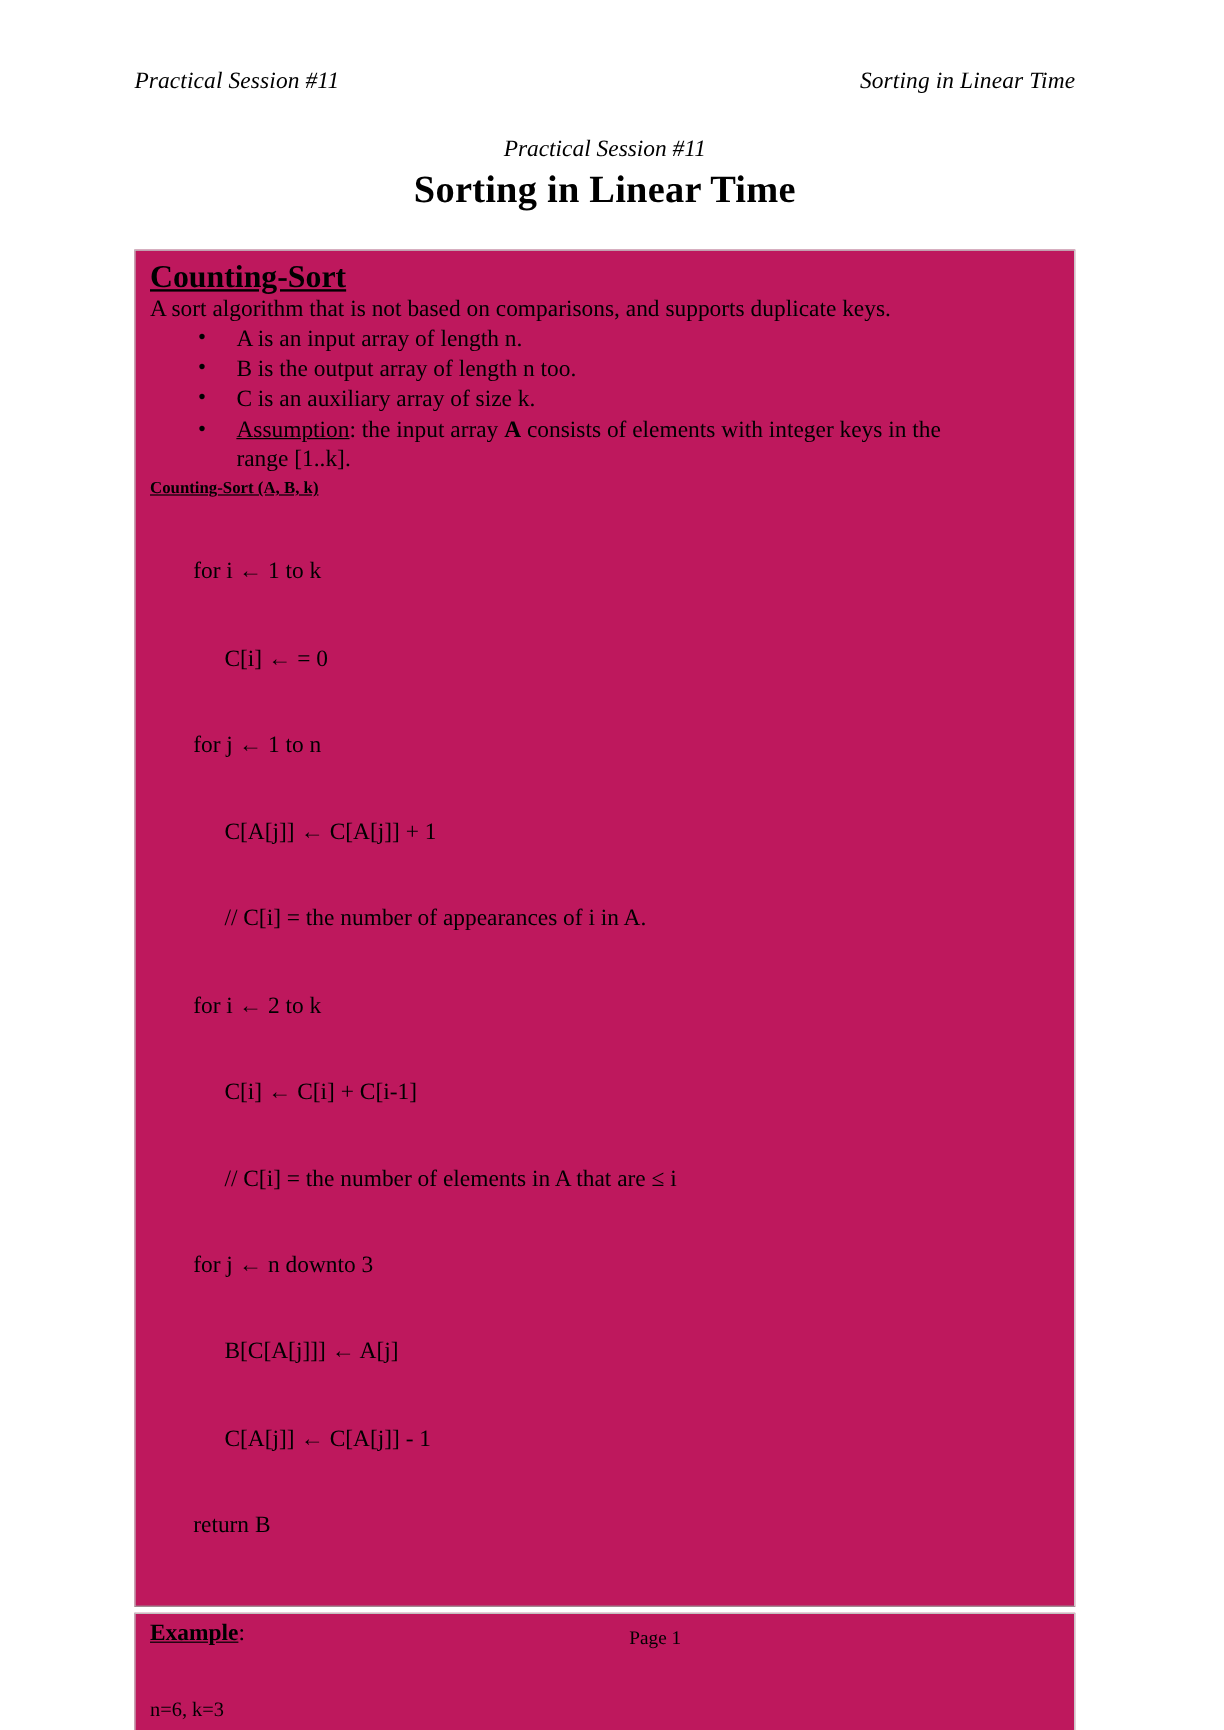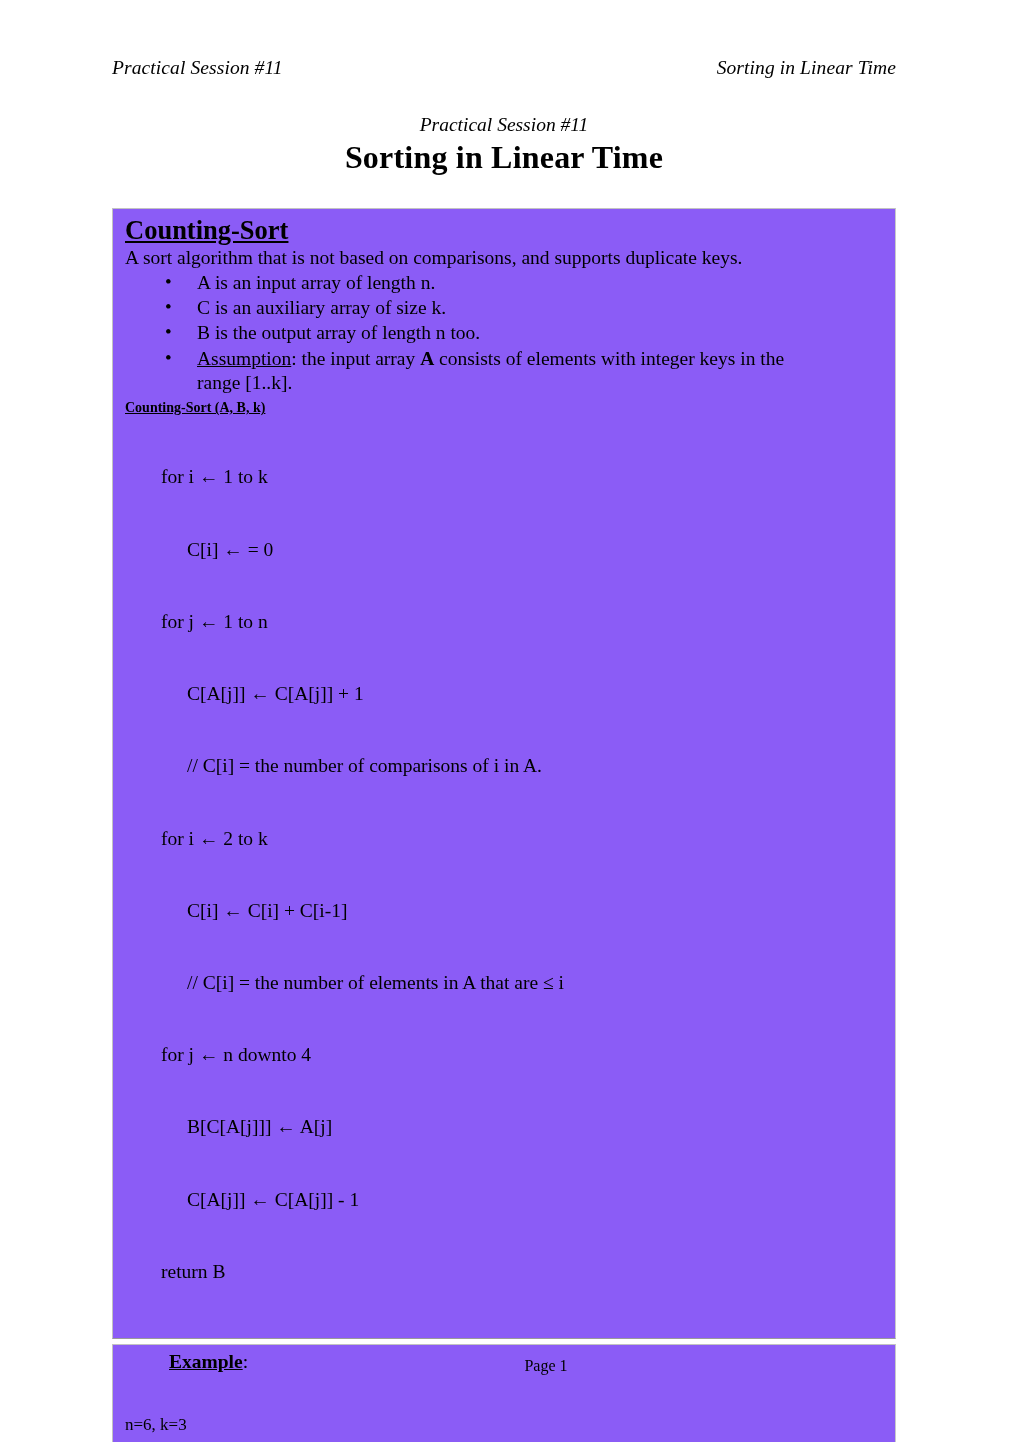--- a/index.html
+++ b/index.html
@@ -54,21 +54,21 @@
     line-height: 1.28;
     margin-top: 1px;
     letter-spacing: 0.2px;
   }
 
   
   .box {
     border: 1px solid #c2c2c2;
     border-right-color: #c9c9c9;
     border-bottom-color: #9a9a9a;
-    background: #8b5cf6;
+    background: #be185d;
     box-sizing: border-box;
     padding: 5px 10px 6px 12px;
   }
   .box + .box { margin-top: 5px; }
 
   #box-algorithm { margin-top: 30px; }
 
   
   .sec-heading {
     font-weight: bold;
@@ -122,21 +122,21 @@
   .code .ind1 { padding-left: 36px; }
   .code .ind2 { padding-left: 62px; }
 
   
   .ex-heading {
     font-weight: bold;
     font-size: 19.5px;
     text-decoration: underline;
     display: inline-block;
   }
-  .ex-heading-line { font-size: 19.5px; line-height: 1.28; margin-left: 44px; }
+  .ex-heading-line { font-size: 19.5px; line-height: 1.28; }
   .trace {
     font-size: 17px;
     line-height: 1.175;
     white-space: pre;
     margin-top: 0px;
   }
 
   
   .page-footer {
     position: absolute;
@@ -166,39 +166,39 @@
   <div class="box" id="box-algorithm">
 
     <div>
       <span class="sec-heading">Counting-Sort</span>
     </div>
 
     <div class="body-line">A sort algorithm that is not based on comparisons, and supports duplicate keys.</div>
 
     <ul class="bullets">
       <li><span>A is an input array of length n.</span></li>
+      <li><span>B is the output array of length n too.</span></li>
       <li><span>C is an auxiliary array of size k.</span></li>
-      <li><span>B is the output array of length n too.</span></li>
       <li><span class="u">Assumption</span><span>: the input array </span><span class="b">A</span><span> consists of elements with integer keys in the</span><br><span>range [1..k].</span></li>
     </ul>
 
     <div>
       <span class="proc-name">Counting-Sort (A, B, k)</span>
     </div>
 
     <div class="code">
       <div class="ind1">for i ← 1 to k</div>
       <div class="ind2">C[i] ← = 0</div>
       <div class="ind1">for j ← 1 to n</div>
       <div class="ind2">C[A[j]] ← C[A[j]] + 1</div>
-      <div class="ind2">// C[i] = the number of comparisons of i in A.</div>
+      <div class="ind2">// C[i] = the number of appearances of i in A.</div>
       <div class="ind1">for i ← 2 to k</div>
       <div class="ind2">C[i] ← C[i] + C[i-1]</div>
       <div class="ind2">// C[i] = the number of elements in A that are ≤ i</div>
-      <div class="ind1">for j ← n downto 4</div>
+      <div class="ind1">for j ← n downto 3</div>
       <div class="ind2">B[C[A[j]]] ← A[j]</div>
       <div class="ind2">C[A[j]] ← C[A[j]] - 1</div>
       <div class="ind1">return B</div>
     </div>
   </div>
 
   <div class="box" id="box-example">
     <div class="ex-heading-line">
       <span class="ex-heading">Example</span><span>:</span>
     </div>

